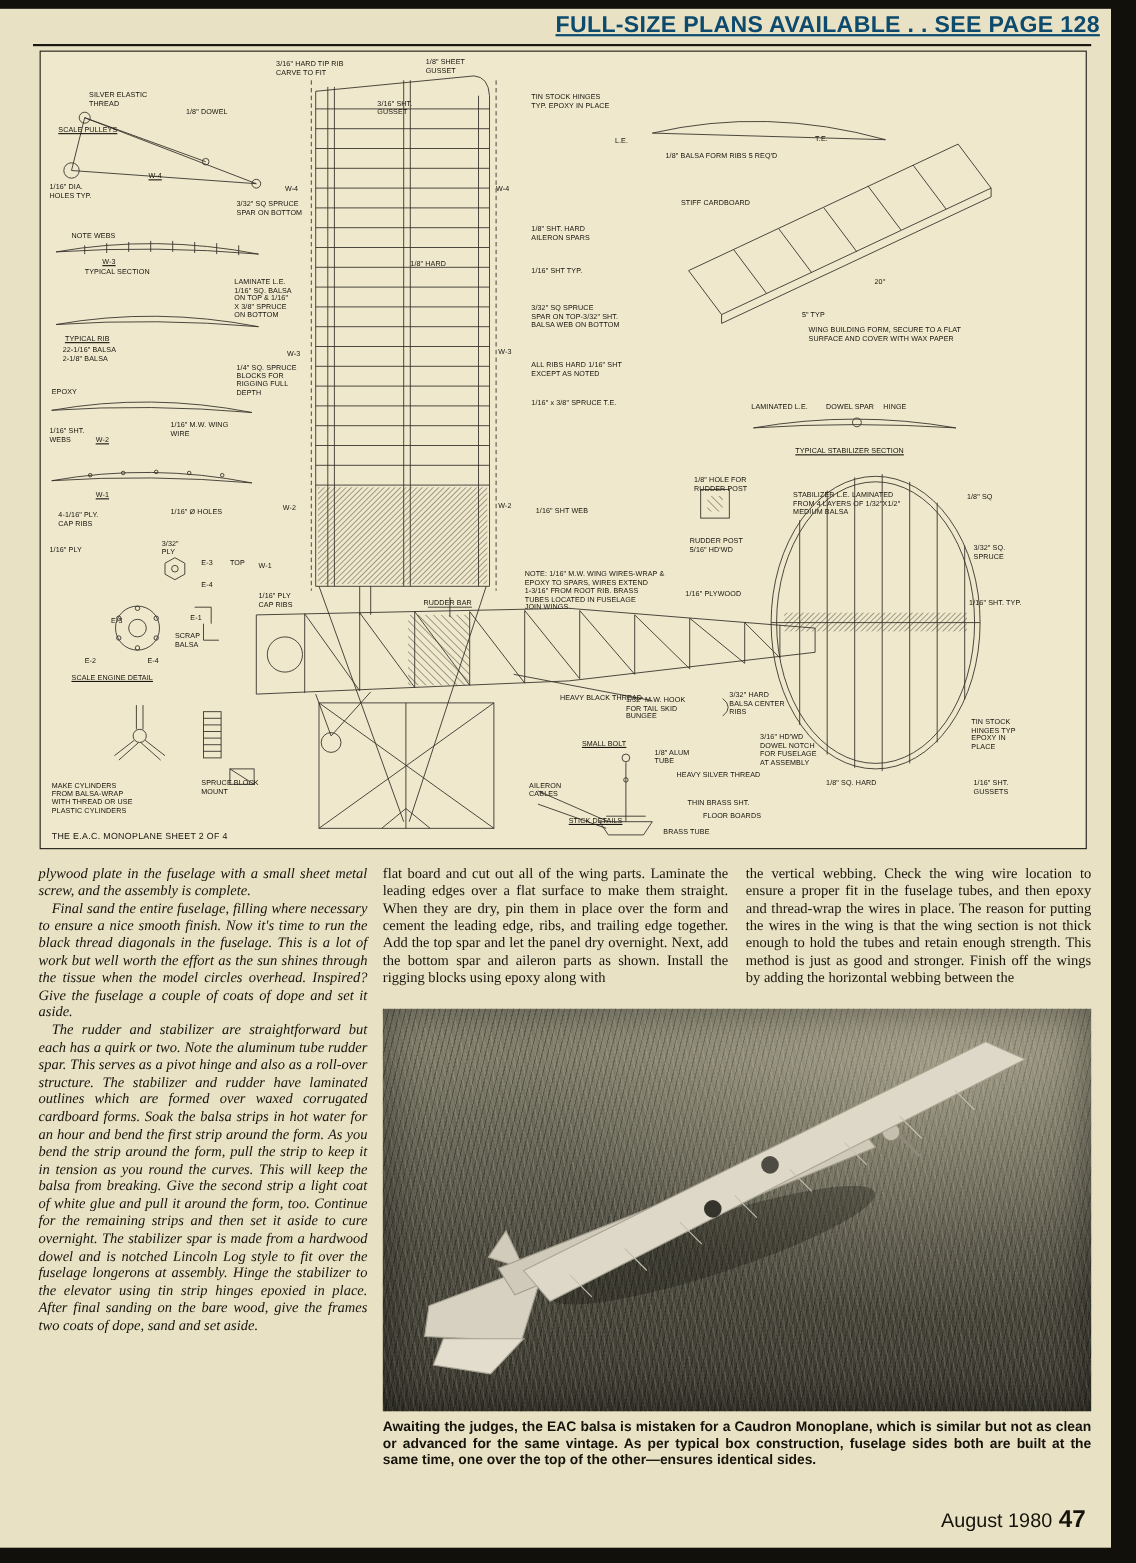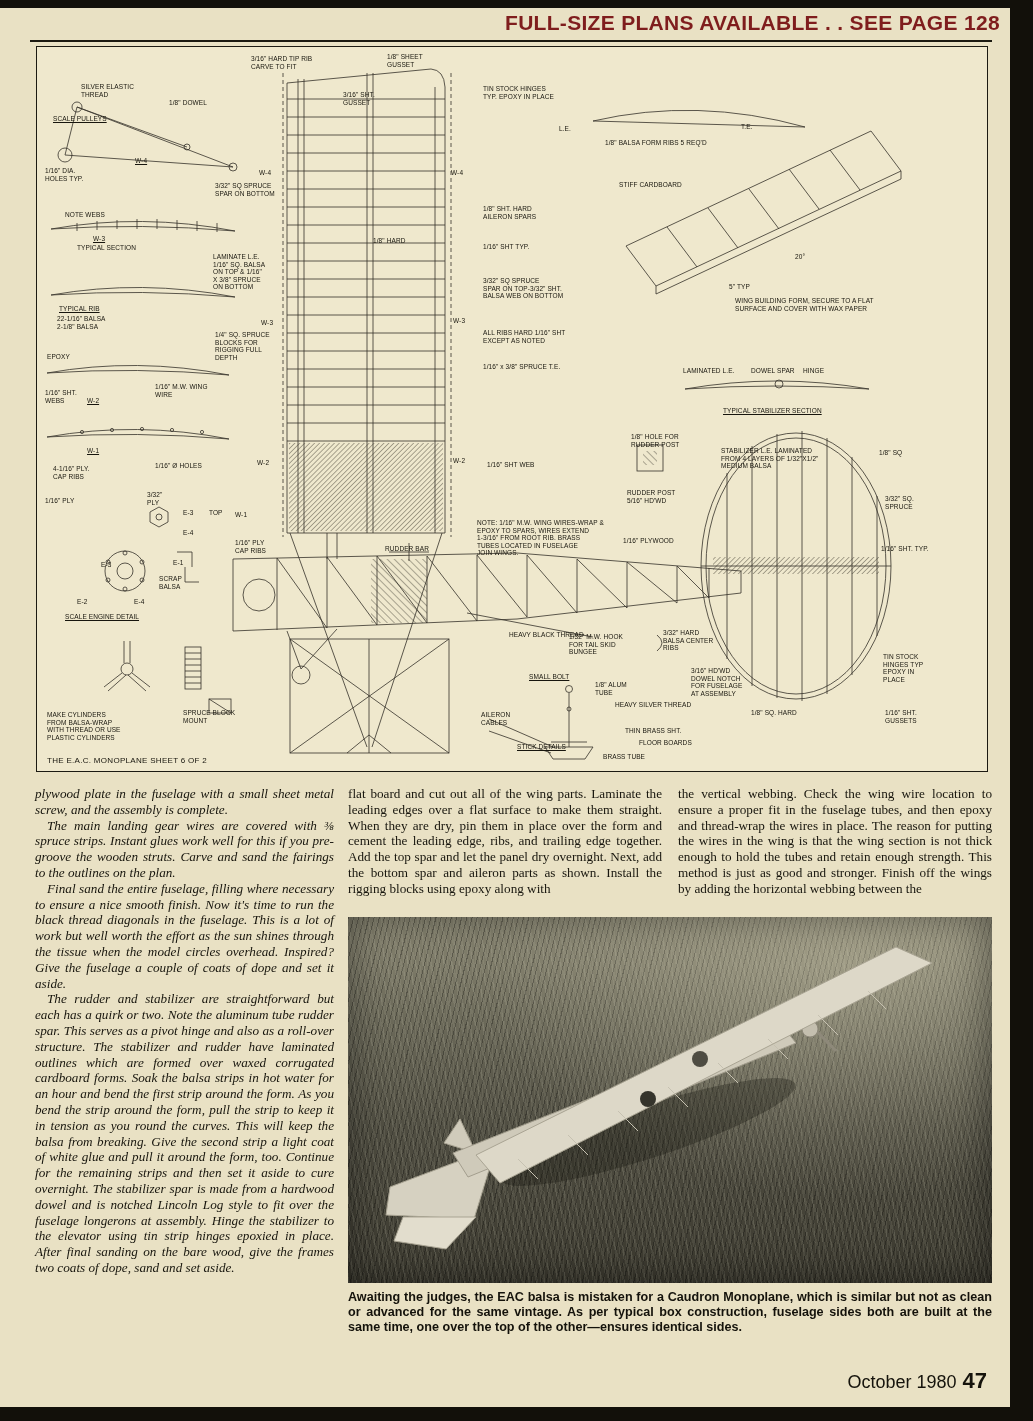--- a/index.html
+++ b/index.html
@@ -1,20 +1,20 @@
 <!DOCTYPE html>
 <html><head>
 <meta charset="utf-8">
 <style>
   html,body{margin:0;padding:0;background:#777;}
   .page{position:relative;width:1033px;height:1421px;background:#e9e1c4;font-family:"Liberation Serif",serif;overflow:hidden;margin:0 auto;}
   .bar-top{position:absolute;top:0;left:0;width:100%;height:8px;background:#12100a;}
   .bar-right{position:absolute;top:0;right:0;width:23px;height:100%;background:#12100a;}
   .bar-bottom{position:absolute;bottom:0;left:0;width:100%;height:14px;background:#12100a;}
-  .header{position:absolute;top:11px;left:505px;width:490px;font-family:"Liberation Sans",sans-serif;font-weight:bold;font-size:21px;letter-spacing:.3px;color:#7f1d1d;white-space:nowrap;}
+  .header{position:absolute;top:11px;left:505px;width:490px;font-family:"Liberation Sans",sans-serif;font-weight:bold;font-size:21px;letter-spacing:.3px;color:#0c4a6e;white-space:nowrap;text-decoration:underline;}
   .header-rule{position:absolute;top:40px;left:30px;width:962px;height:2px;background:#1b1910;}
   .plan-box{position:absolute;left:36px;top:46px;width:952px;height:726px;border:1.5px solid #1c1a12;background:#efe8cd;box-sizing:border-box;}
   .plan-art{position:absolute;left:0;top:0;}
   .plan-label{position:absolute;font-family:"Liberation Sans",sans-serif;font-size:6.5px;line-height:7.6px;color:#17150d;white-space:pre-line;letter-spacing:.1px;}
   .plan-label.u{text-decoration:underline;}
   .plan-title{position:absolute;left:10px;bottom:6px;font-family:"Liberation Sans",sans-serif;font-size:8px;color:#17150d;letter-spacing:.3px;}
   .content{position:absolute;left:35px;top:786px;width:957px;display:flex;gap:14px;}
   .col1{width:299px;font-style:italic;}
   .right-area{width:644px;}
   .two-cols{display:flex;gap:16px;}
@@ -280,27 +280,26 @@
 FOR FUSELAGE
 AT ASSEMBLY</div>
         <div class="plan-label" style="left: 846px; top: 606px;">TIN STOCK
 HINGES TYP
 EPOXY IN
 PLACE</div>
         <div class="plan-label" style="left: 848px; top: 662px;">1/16" SHT.
 GUSSETS</div>
         <div class="plan-label" style="left: 714px; top: 662px;">1/8" SQ. HARD</div>
       </div>
-    <div class="plan-title">THE E.A.C. MONOPLANE   SHEET 6 OF 2</div>
+    <div class="plan-title">THE E.A.C. MONOPLANE   SHEET 2 OF 4</div>
   </div>
 
   <div class="content">
     <div class="col1">
         <p>plywood plate in the fuselage with a small sheet metal screw, and the assembly is complete.</p>
-        <p>The main landing gear wires are covered with ⅜ spruce strips. Instant glues work well for this if you pre-groove the wooden struts. Carve and sand the fairings to the outlines on the plan.</p>
         <p>Final sand the entire fuselage, filling where necessary to ensure a nice smooth finish. Now it's time to run the black thread diagonals in the fuselage. This is a lot of work but well worth the effort as the sun shines through the tissue when the model circles overhead. Inspired? Give the fuselage a couple of coats of dope and set it aside.</p>
         <p>The rudder and stabilizer are straightforward but each has a quirk or two. Note the aluminum tube rudder spar. This serves as a pivot hinge and also as a roll-over structure. The stabilizer and rudder have laminated outlines which are formed over waxed corrugated cardboard forms. Soak the balsa strips in hot water for an hour and bend the first strip around the form. As you bend the strip around the form, pull the strip to keep it in tension as you round the curves. This will keep the balsa from breaking. Give the second strip a light coat of white glue and pull it around the form, too. Continue for the remaining strips and then set it aside to cure overnight. The stabilizer spar is made from a hardwood dowel and is notched Lincoln Log style to fit over the fuselage longerons at assembly. Hinge the stabilizer to the elevator using tin strip hinges epoxied in place. After final sanding on the bare wood, give the frames two coats of dope, sand and set aside.</p>
       </div>
     <div class="right-area">
       <div class="two-cols">
         <div class="col">
             <p>flat board and cut out all of the wing parts. Laminate the leading edges over a flat surface to make them straight. When they are dry, pin them in place over the form and cement the leading edge, ribs, and trailing edge together. Add the top spar and let the panel dry overnight. Next, add the bottom spar and aileron parts as shown. Install the rigging blocks using epoxy along with</p>
           </div>
         <div class="col">
             <p>the vertical webbing. Check the wing wire location to ensure a proper fit in the fuselage tubes, and then epoxy and thread-wrap the wires in place. The reason for putting the wires in the wing is that the wing section is not thick enough to hold the tubes and retain enough strength. This method is just as good and stronger. Finish off the wings by adding the horizontal webbing between the</p>
@@ -319,15 +318,15 @@
           <path d="M170,242 L190,262 M220,218 L240,238 M270,194 L290,214 M320,170 L340,190 M370,146 L390,166 M420,122 L440,142 M470,98 L490,118 M520,74 L538,92" stroke="#c6c1b1" stroke-width="1"></path>
           <circle cx="352" cy="142" r="8" fill="#4e4c42"></circle>
           <circle cx="300" cy="182" r="8" fill="#35342c"></circle>
         </svg>
       </div>
       <div class="caption">Awaiting the judges, the EAC balsa is mistaken for a Caudron Monoplane, which is similar but not as clean or advanced for the same vintage. As per typical box construction, fuselage sides both are built at the same time, one over the top of the other—ensures identical sides.</div>
     </div>
   </div>
 
   <div class="footer">
-    <span>October 1980</span><b>47</b>
+    <span>August 1980</span><b>47</b>
   </div>
 </div>
 
 </body></html>

